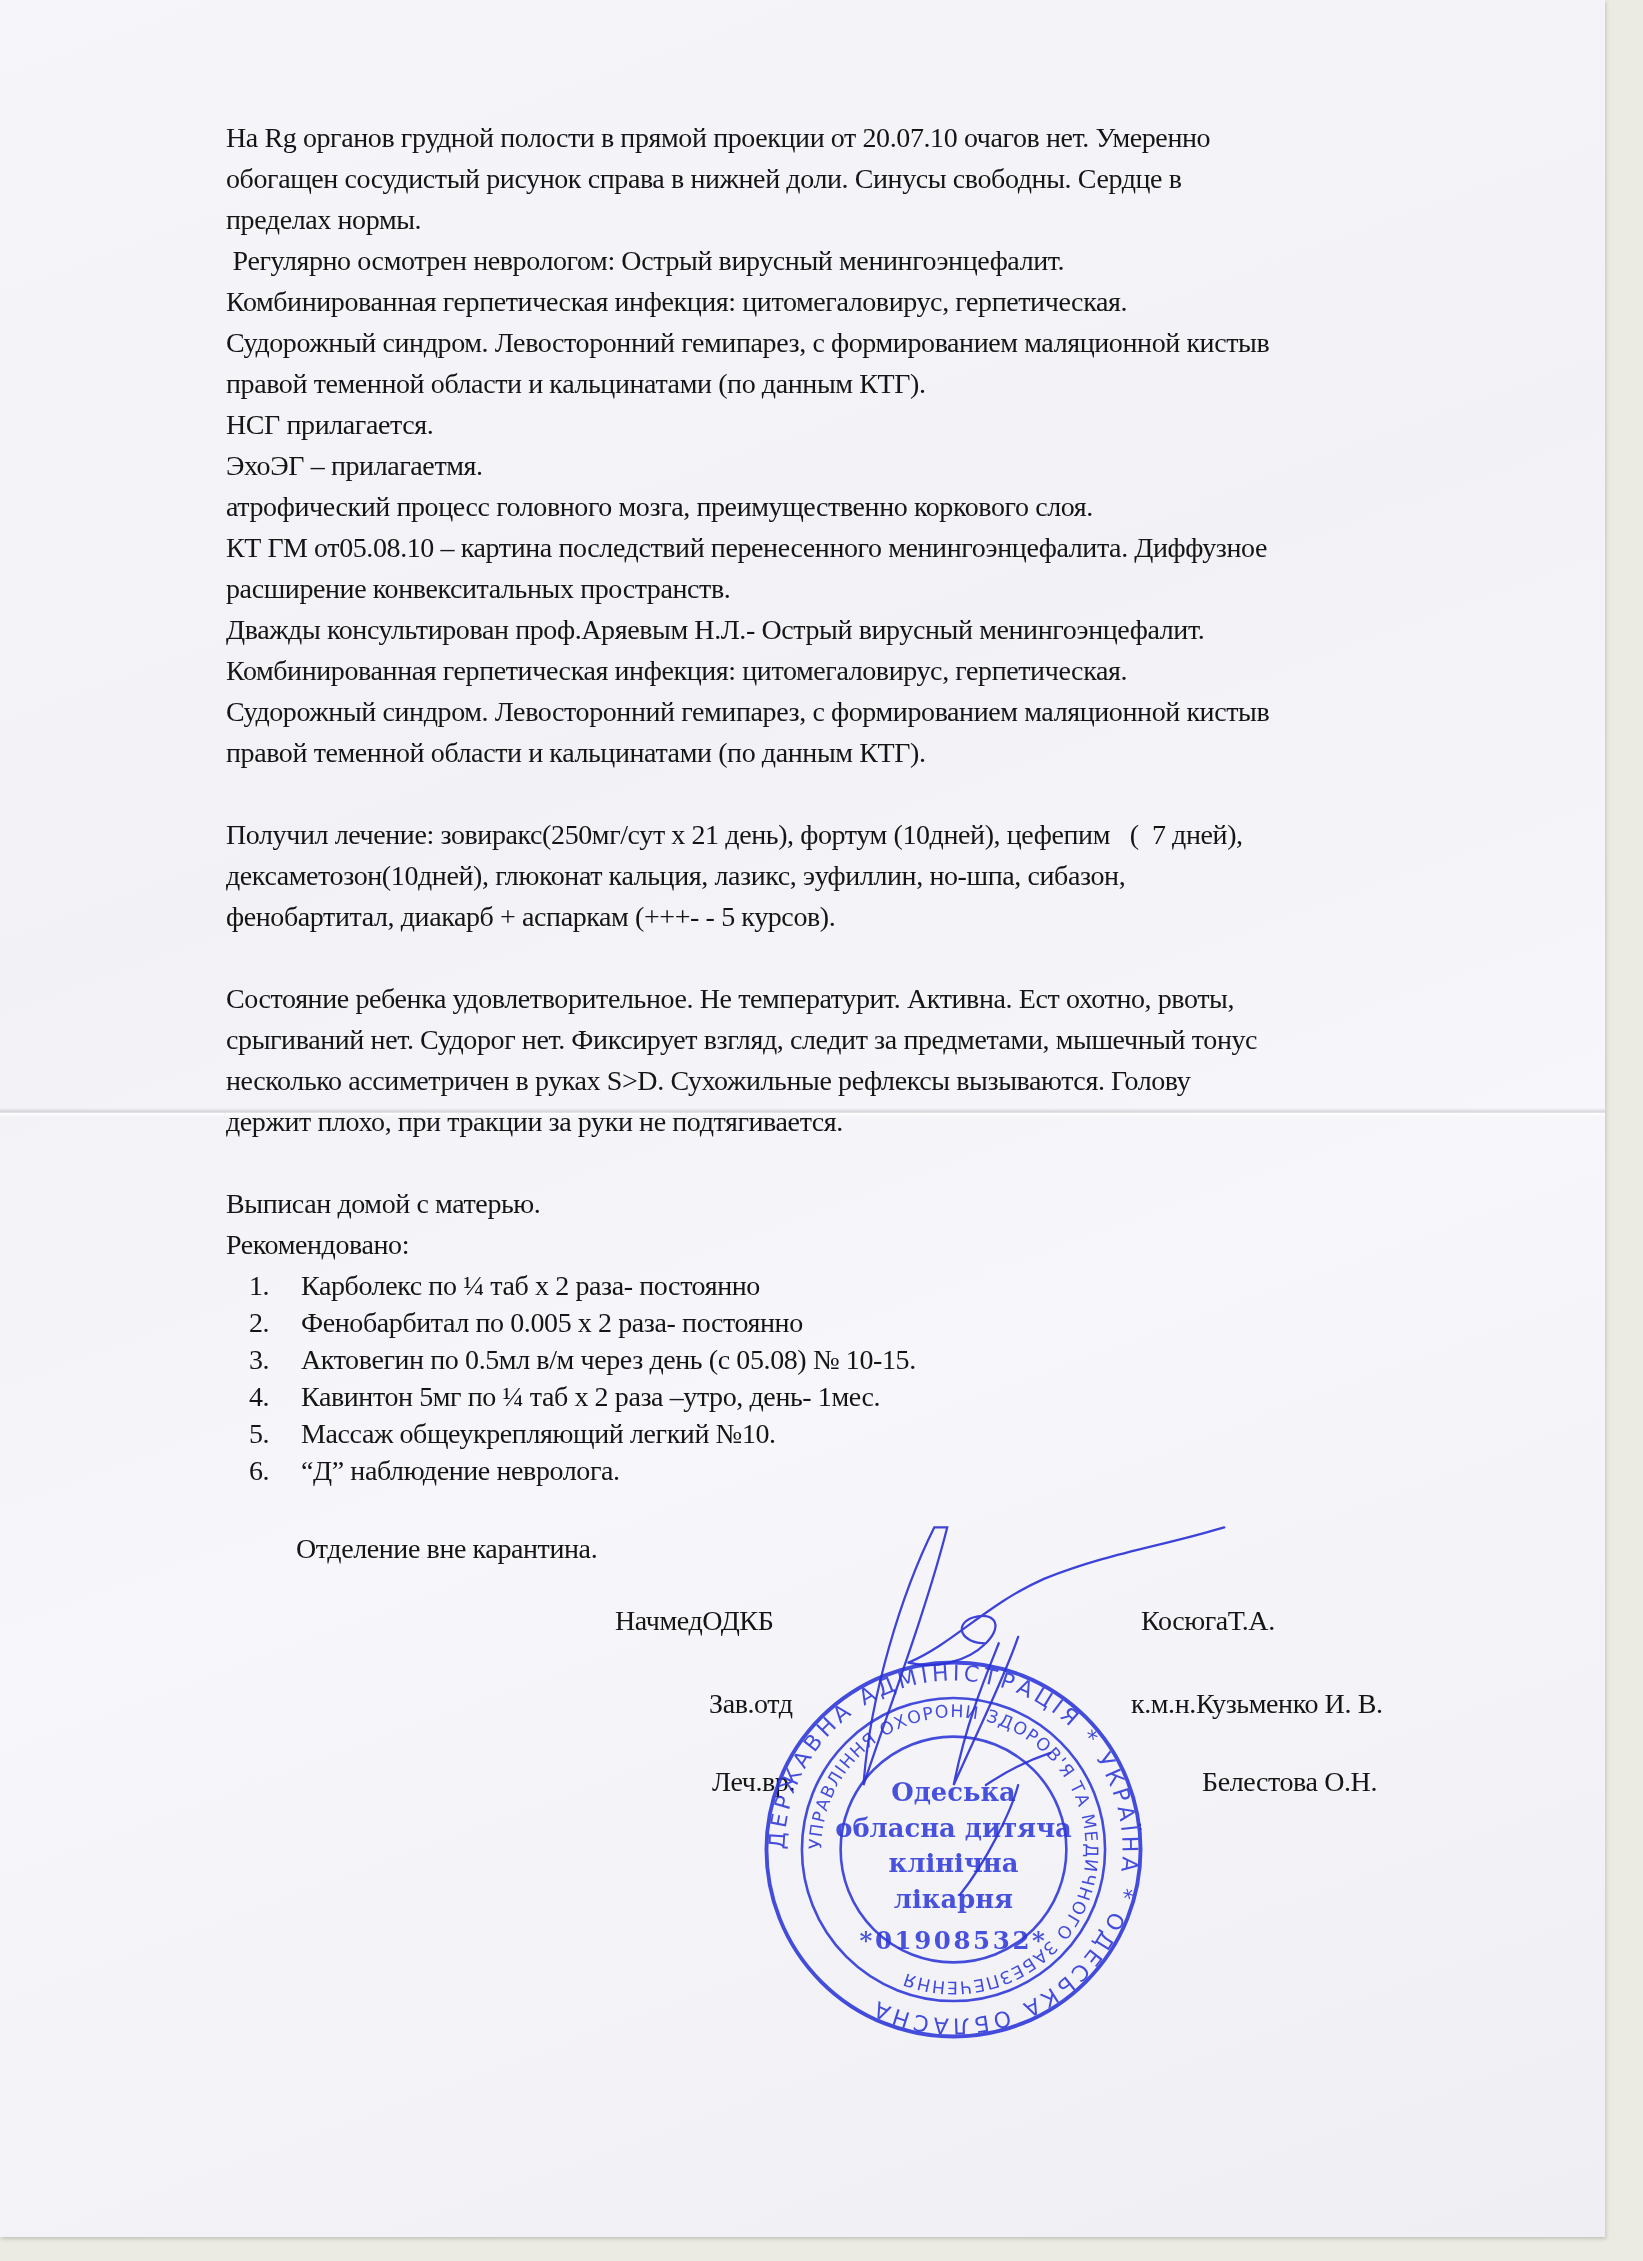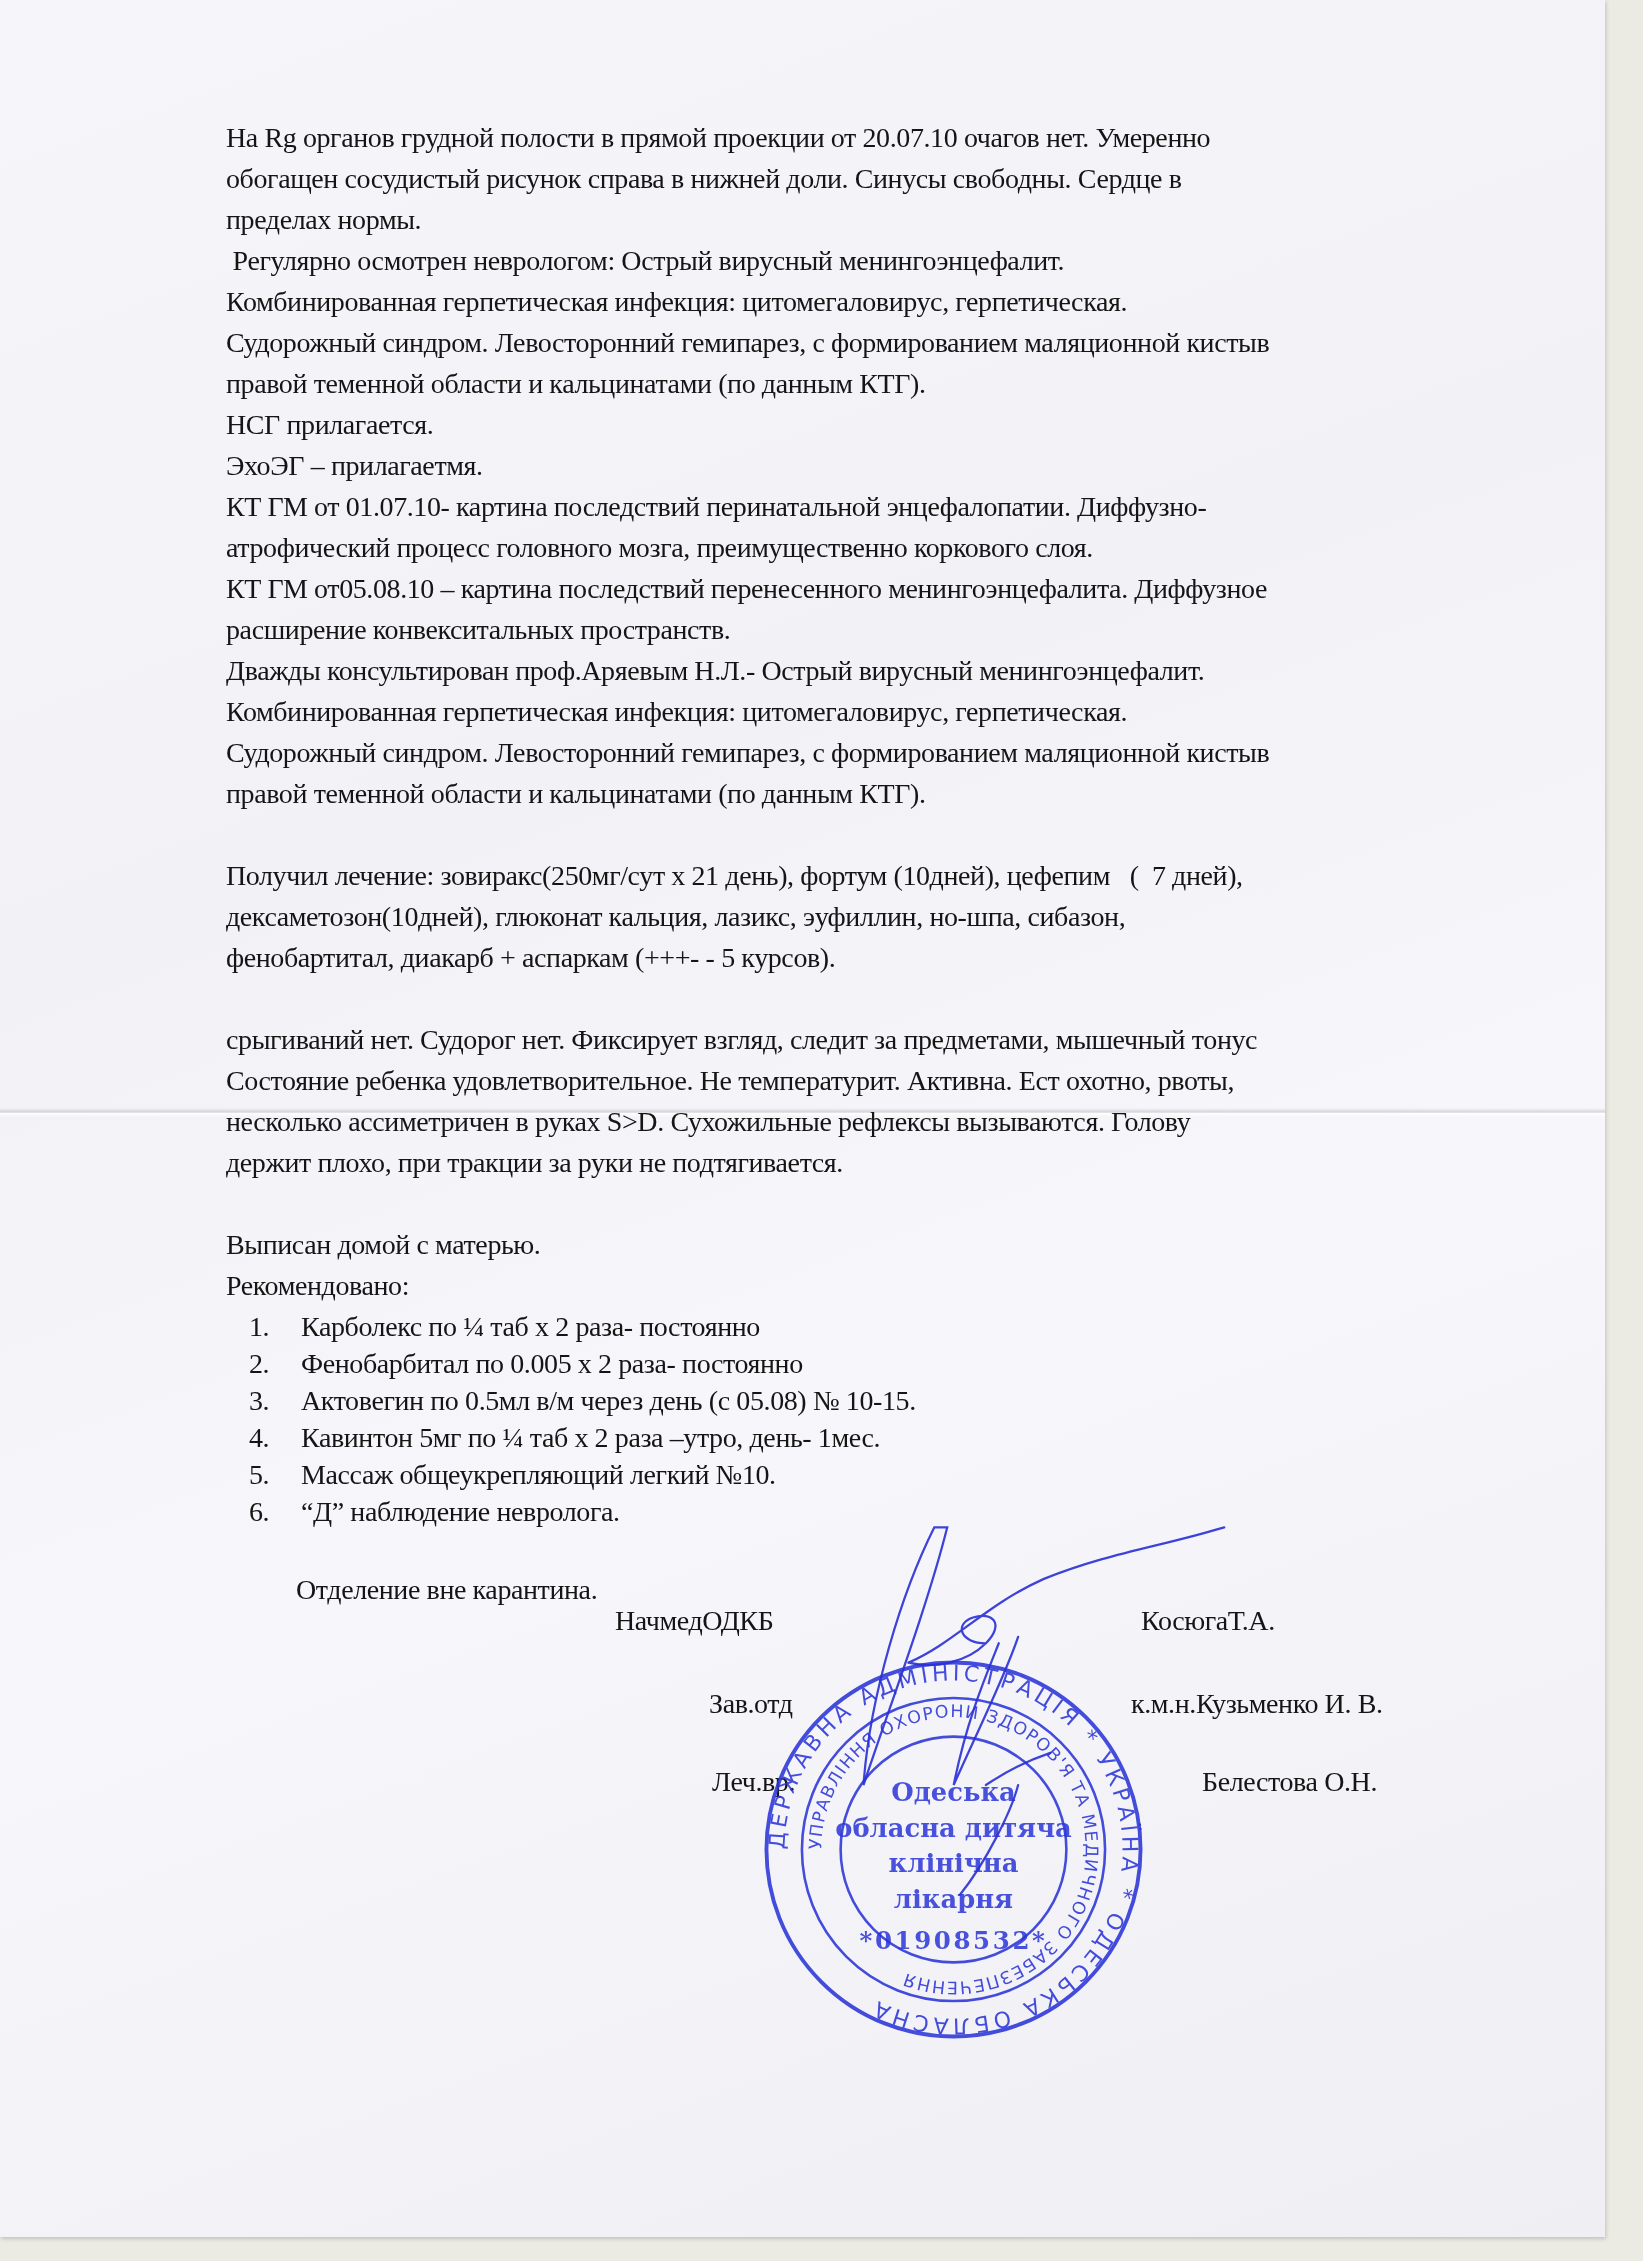--- a/index.html
+++ b/index.html
@@ -42,39 +42,38 @@
     <div>
       <p>На Rg органов грудной полости в прямой проекции от 20.07.10 очагов нет. Умеренно</p>
       <p>обогащен сосудистый рисунок справа в нижней доли. Синусы свободны. Сердце в</p>
       <p>пределах нормы.</p>
       <p style="white-space:pre"> Регулярно осмотрен неврологом: Острый вирусный менингоэнцефалит.</p>
       <p>Комбинированная герпетическая инфекция: цитомегаловирус, герпетическая.</p>
       <p>Судорожный синдром. Левосторонний гемипарез, с формированием маляционной кистыв</p>
       <p>правой теменной области и кальцинатами (по данным КТГ).</p>
       <p>НСГ прилагается.</p>
       <p>ЭхоЭГ – прилагаетмя.</p>
-      <p>КТ ГМ от 01.07.10- картина последствий перинатальной энцефалопатии. Диффузно-</p>
       <p>атрофический процесс головного мозга, преимущественно коркового слоя.</p>
       <p>КТ ГМ от05.08.10 – картина последствий перенесенного менингоэнцефалита. Диффузное</p>
       <p>расширение конвекситальных пространств.</p>
       <p>Дважды консультирован проф.Аряевым Н.Л.- Острый вирусный менингоэнцефалит.</p>
       <p>Комбинированная герпетическая инфекция: цитомегаловирус, герпетическая.</p>
       <p>Судорожный синдром. Левосторонний гемипарез, с формированием маляционной кистыв</p>
       <p>правой теменной области и кальцинатами (по данным КТГ).</p>
     </div>
     <div class="gap"></div>
     <div>
       <p style="white-space:pre">Получил лечение: зовиракс(250мг/сут х 21 день), фортум (10дней), цефепим   (  7 дней),</p>
       <p>дексаметозон(10дней), глюконат кальция, лазикс, эуфиллин, но-шпа, сибазон,</p>
       <p>фенобартитал, диакарб + аспаркам (+++- - 5 курсов).</p>
     </div>
     <div class="gap"></div>
     <div>
+      <p>Состояние ребенка удовлетворительное. Не температурит. Активна. Ест охотно, рвоты,</p>
       <p>срыгиваний нет. Судорог нет. Фиксирует взгляд, следит за предметами, мышечный тонус</p>
-      <p>Состояние ребенка удовлетворительное. Не температурит. Активна. Ест охотно, рвоты,</p>
       <p>несколько ассиметричен в руках S&gt;D. Сухожильные рефлексы вызываются. Голову</p>
       <p>держит плохо, при тракции за руки не подтягивается.</p>
     </div>
     <div class="gap"></div>
     <p>Выписан домой с матерью.</p>
     <p>Рекомендовано:</p>
     <ol class="recs">
       <li>
           <span class="num">1.</span>
           <span>Карболекс по ¼ таб х 2 раза- постоянно</span>

